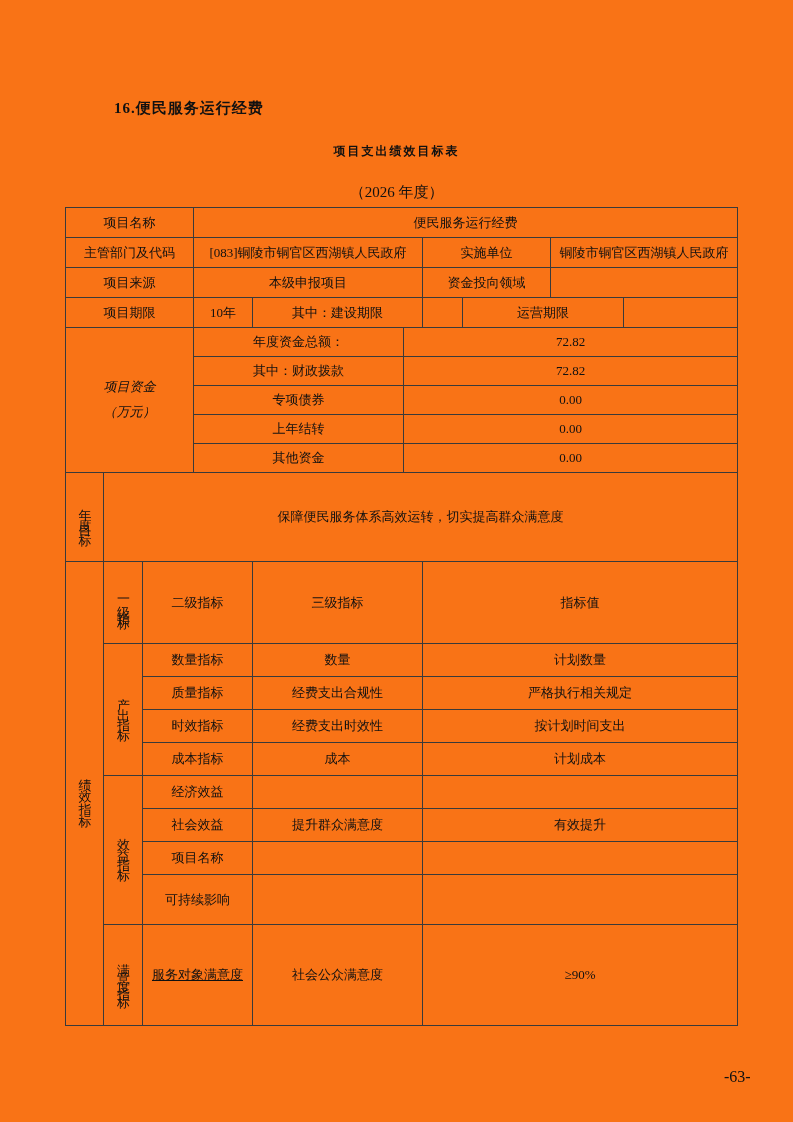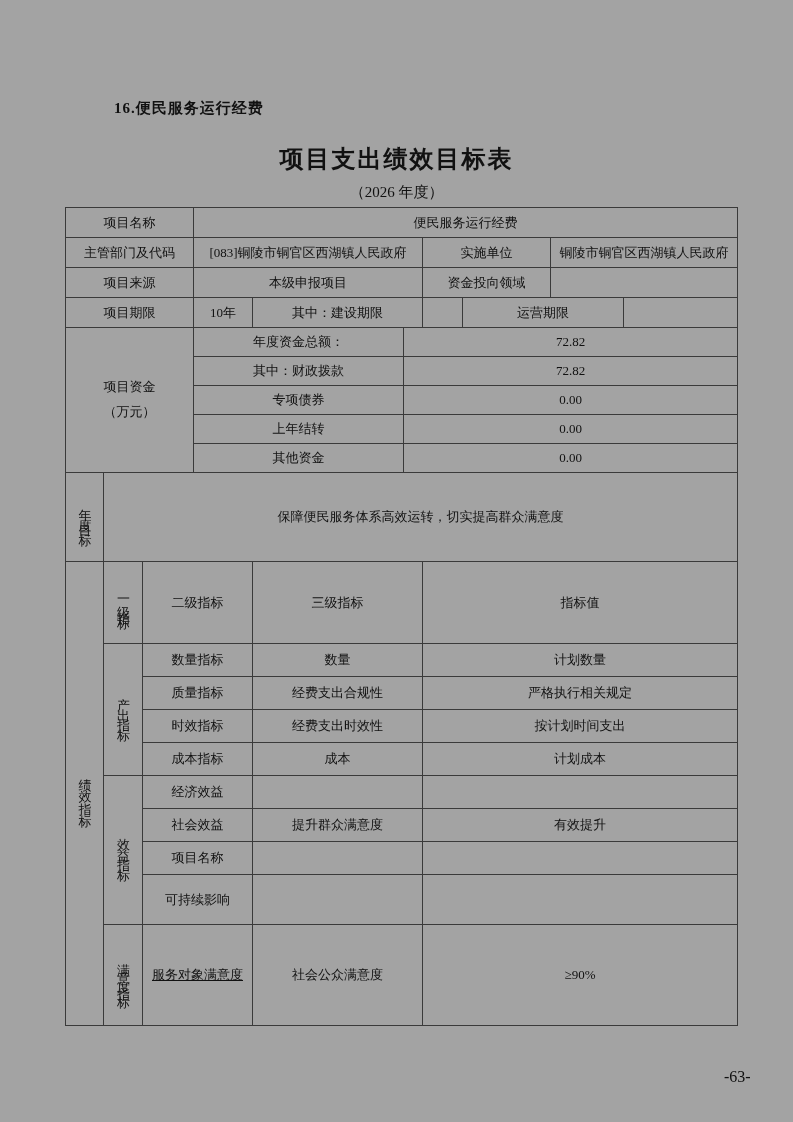--- a/index.html
+++ b/index.html
@@ -1,22 +1,22 @@
 <!DOCTYPE html>
 <html><head>
 <meta charset="utf-8">
 <style>
   html,body { margin:0; padding:0; background:#e8e8e8; }
   .page {
     position:relative; width:793px; height:1122px; margin:0 auto;
-    background:#a3a3a3; color:#111111;
+    background:#f97316; color:#111111;
     font-family:"Liberation Serif","DejaVu Serif",serif;
   }
   .heading { position:absolute; left:114px; top:99px; font-size:15px; font-weight:bold; letter-spacing:1px; }
-  .title   { position:absolute; left:0; width:100%; top:143px; text-align:center; font-size:24px; font-weight:bold; letter-spacing:2px; }
+  .title   { position:absolute; left:0; width:100%; top:143px; text-align:center; font-size:12px; font-weight:bold; letter-spacing:2px; }
   .subtitle{ position:absolute; left:0; width:100%; top:183px; text-align:center; font-size:15px; }
   .pagenum { position:absolute; left:724px; top:1068px; font-size:16px; }
 
   table.main {
     position:absolute; left:65px; top:207px; width:672px;
     border-collapse:collapse; table-layout:fixed; font-size:13px;
   }
   table.main td {
     border:1px solid #3a3a3a; text-align:center; vertical-align:middle;
     padding:2px 4px; overflow:hidden; word-break:break-all;
@@ -29,21 +29,21 @@
   tr.rh50 { height:50px;margin-top:34px; }
   tr.rh101{ height:101px; }
 
   td.num  { text-align:right; padding-right:10px; }
   td.ind0 { text-align:left; padding-left:12px; }
   td.ind1 { text-align:left; padding-left:24px; }
   td.ind2 { text-align:left; padding-left:66px; }
   td.goal { text-align:left; padding-left:14px; padding-right:10px; word-break:normal; }
   td.vc   { padding:0; }
   td.wrap { padding:2px 12px; line-height:1.7;text-decoration:underline; }
-  td.prewrap { white-space:pre-line; line-height:1.9; }
+  td.prewrap { white-space:pre-line; line-height:1.9;font-style:italic; }
 
   .v { writing-mode:vertical-lr; text-orientation:upright; display:inline-block; }
   .ls5  { letter-spacing:5px; }
   .ls8  { letter-spacing:8px; }
   .ls10 { letter-spacing:10px; }
   .ls12 { letter-spacing:12px; }
 </style>
 </head>
 <body>
 

